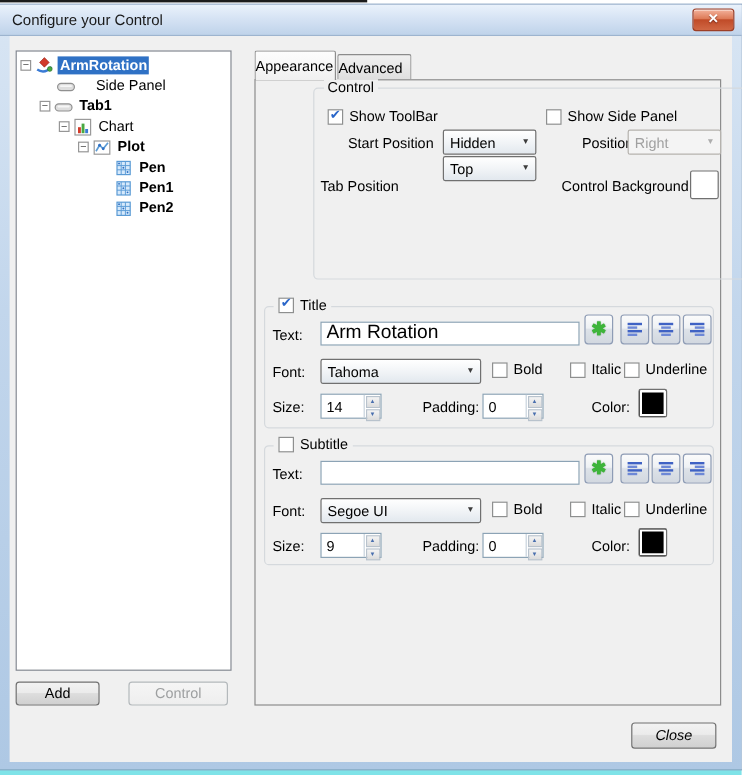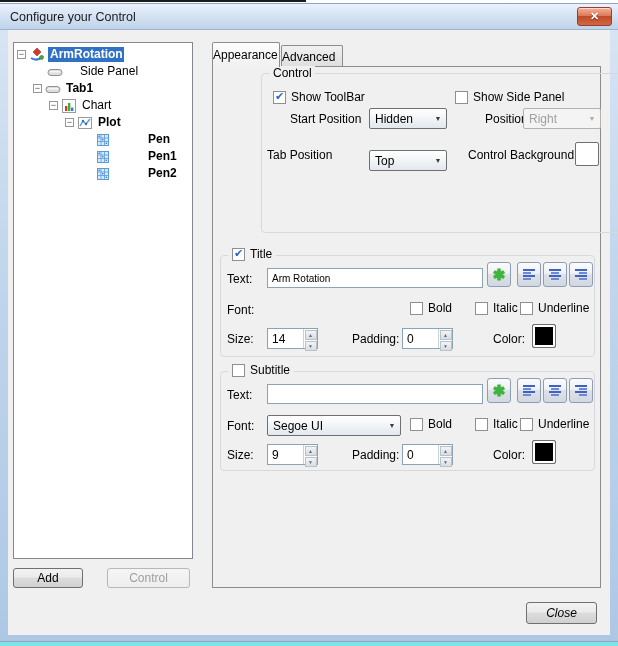--- a/index.html
+++ b/index.html
@@ -32,21 +32,21 @@
           background:#fff; border:1px solid #828790; overflow:hidden; padding-top:3px; }
   .trow { height:17px; display:flex; align-items:center; white-space:nowrap; }
   .texp { width:9px; height:9px; border:1px solid #969696; background:#fff;
           font-size:9px; line-height:7px; text-align:center; color:#4d4d4d;
           flex:0 0 auto; margin-right:3px; }
   .ticon { flex:0 0 auto; margin-right:3px; }
   .tlabel { padding:0 2px; line-height:15px; }
   .tlabel.b { font-weight:bold; }
   .tlabel.sel { background:#2f71c5; color:#fff; max-width:76px; overflow:hidden; }
   .pad0{padding-left:3px;} .pad1{padding-left:33px;gap:12px;} .pad2{padding-left:19px;}
-  .pad3{padding-left:35px;} .pad4{padding-left:51px;} .pad5{padding-left:81px;gap:32px;}
+  .pad3{padding-left:35px;} .pad4{padding-left:51px;} .pad5{padding-left:81px;}
 
   
   .btn { border:1px solid #707070; border-radius:3px; text-align:center;
          background:linear-gradient(180deg,#f2f2f2 0%,#ebebeb 45%,#dddddd 50%,#d0d0d0 100%);
          display:flex; align-items:center; justify-content:center; cursor:default; }
   .btn.disabled { background:linear-gradient(180deg,#f5f5f5,#eeeeee);
                   border-color:#b4b9bc; color:#9d9fa0; }
   .add-btn { position:absolute; left:5px; top:538px; width:70px; height:20px; }
   .remove-btn { position:absolute; left:99px; top:538px; width:83px; height:20px; }
   .footer-close-btn { position:absolute; left:518px; top:572px; width:71px; height:22px;font-style:italic; }
@@ -85,21 +85,21 @@
   .combo { height:21px; border:1px solid #707070; border-radius:2px;
            background:linear-gradient(180deg,#ffffff 0%,#f0f3f6 55%,#e2e8ee 100%);
            display:flex; align-items:center; padding-left:5px; }
   .combo-value { flex:1 1 auto; overflow:hidden; white-space:nowrap; }
   .combo-arrow { flex:0 0 16px; text-align:center; font-size:7px; color:#3c3c3c; }
   .combo.disabled { background:#f4f4f4; border-color:#b5b2ad; color:#a0a0a0; }
   .combo.disabled .combo-arrow { color:#adadad; }
 
   
   .textbox { height:20px; border:1px solid #8ca3b5; background:#fff; padding:0 4px;
-             font-family:"Liberation Sans", sans-serif; font-size:10px; color:#000; width:100%; }
+             font-family:"Liberation Sans", sans-serif; font-size:16px; color:#000; width:100%; }
 
   
   .spin { height:21px; width:51px; border:1px solid #8ca3b5; background:#fff; display:flex; }
   .spin-value { flex:1 1 auto; padding:3px 0 0 4px; }
   .spin-btns { flex:0 0 14px; border-left:1px solid #c7d3dd; display:flex; flex-direction:column; }
   .spin-btns span { flex:1 1 50%; font-size:5px; line-height:8px; text-align:center;
                     color:#4a6fae; background:linear-gradient(180deg,#f4f4f4,#dcdcdc);
                     border:1px solid #b8c2cc; margin:0.5px; }
 
   
@@ -270,21 +270,21 @@
           <span class="combo-arrow">▼</span>
         </div>
 
         <span class="lbl abs" style="left:223px; top:38px;">Position</span>
         <div class="combo disabled abs" style="left:261px; top:34px; width:78px;">
           <span class="combo-value">Right</span>
           <span class="combo-arrow">▼</span>
         </div>
 
         <span class="lbl abs" style="left:5px; top:74px;">Tab Position</span>
-        <div class="combo abs" style="left:107px; top:76px; width:78px;">
+        <div class="combo abs" style="left:107px; top:56px; width:78px;">
           <span class="combo-value">Top</span>
           <span class="combo-arrow">▼</span>
         </div>
 
         <span class="lbl abs" style="left:206px; top:74px;">Control Background:</span>
         <div class="swatch" style="left: 313px; top: 68px; background-color: rgb(255, 255, 255);"></div>
       </div>
 
       <div class="group g-title">
         <div class="legend-cb">
@@ -321,20 +321,24 @@
         <div class="iconbtn" style="left:348px; top:6px;">
           <svg width="14" height="13" viewBox="0 0 14 13">
             <rect x="1" y="1" width="12" height="2" fill="#3f62c4"></rect>
               <rect x="5" y="4" width="8" height="2" fill="#6d88d6"></rect>
             <rect x="1" y="7" width="12" height="2" fill="#3f62c4"></rect>
               <rect x="5" y="10" width="8" height="2" fill="#6d88d6"></rect>
           </svg>
         </div>
 
         <span class="lbl abs" style="left:6px; top:47px;">Font:</span>
+        <div class="combo abs" style="left:46px; top:43px; width:134px;">
+          <span class="combo-value">Tahoma</span>
+          <span class="combo-arrow">▼</span>
+        </div>
         <div class="cbrow abs" style="left:189px; top:45px;">
           <span class="cb"></span>
           <span class="lbl">Bold</span>
         </div>
         <div class="cbrow abs" style="left:254px; top:45px;">
           <span class="cb"></span>
           <span class="lbl">Italic</span>
         </div>
         <div class="cbrow abs" style="left:299px; top:45px;">
           <span class="cb"></span>

